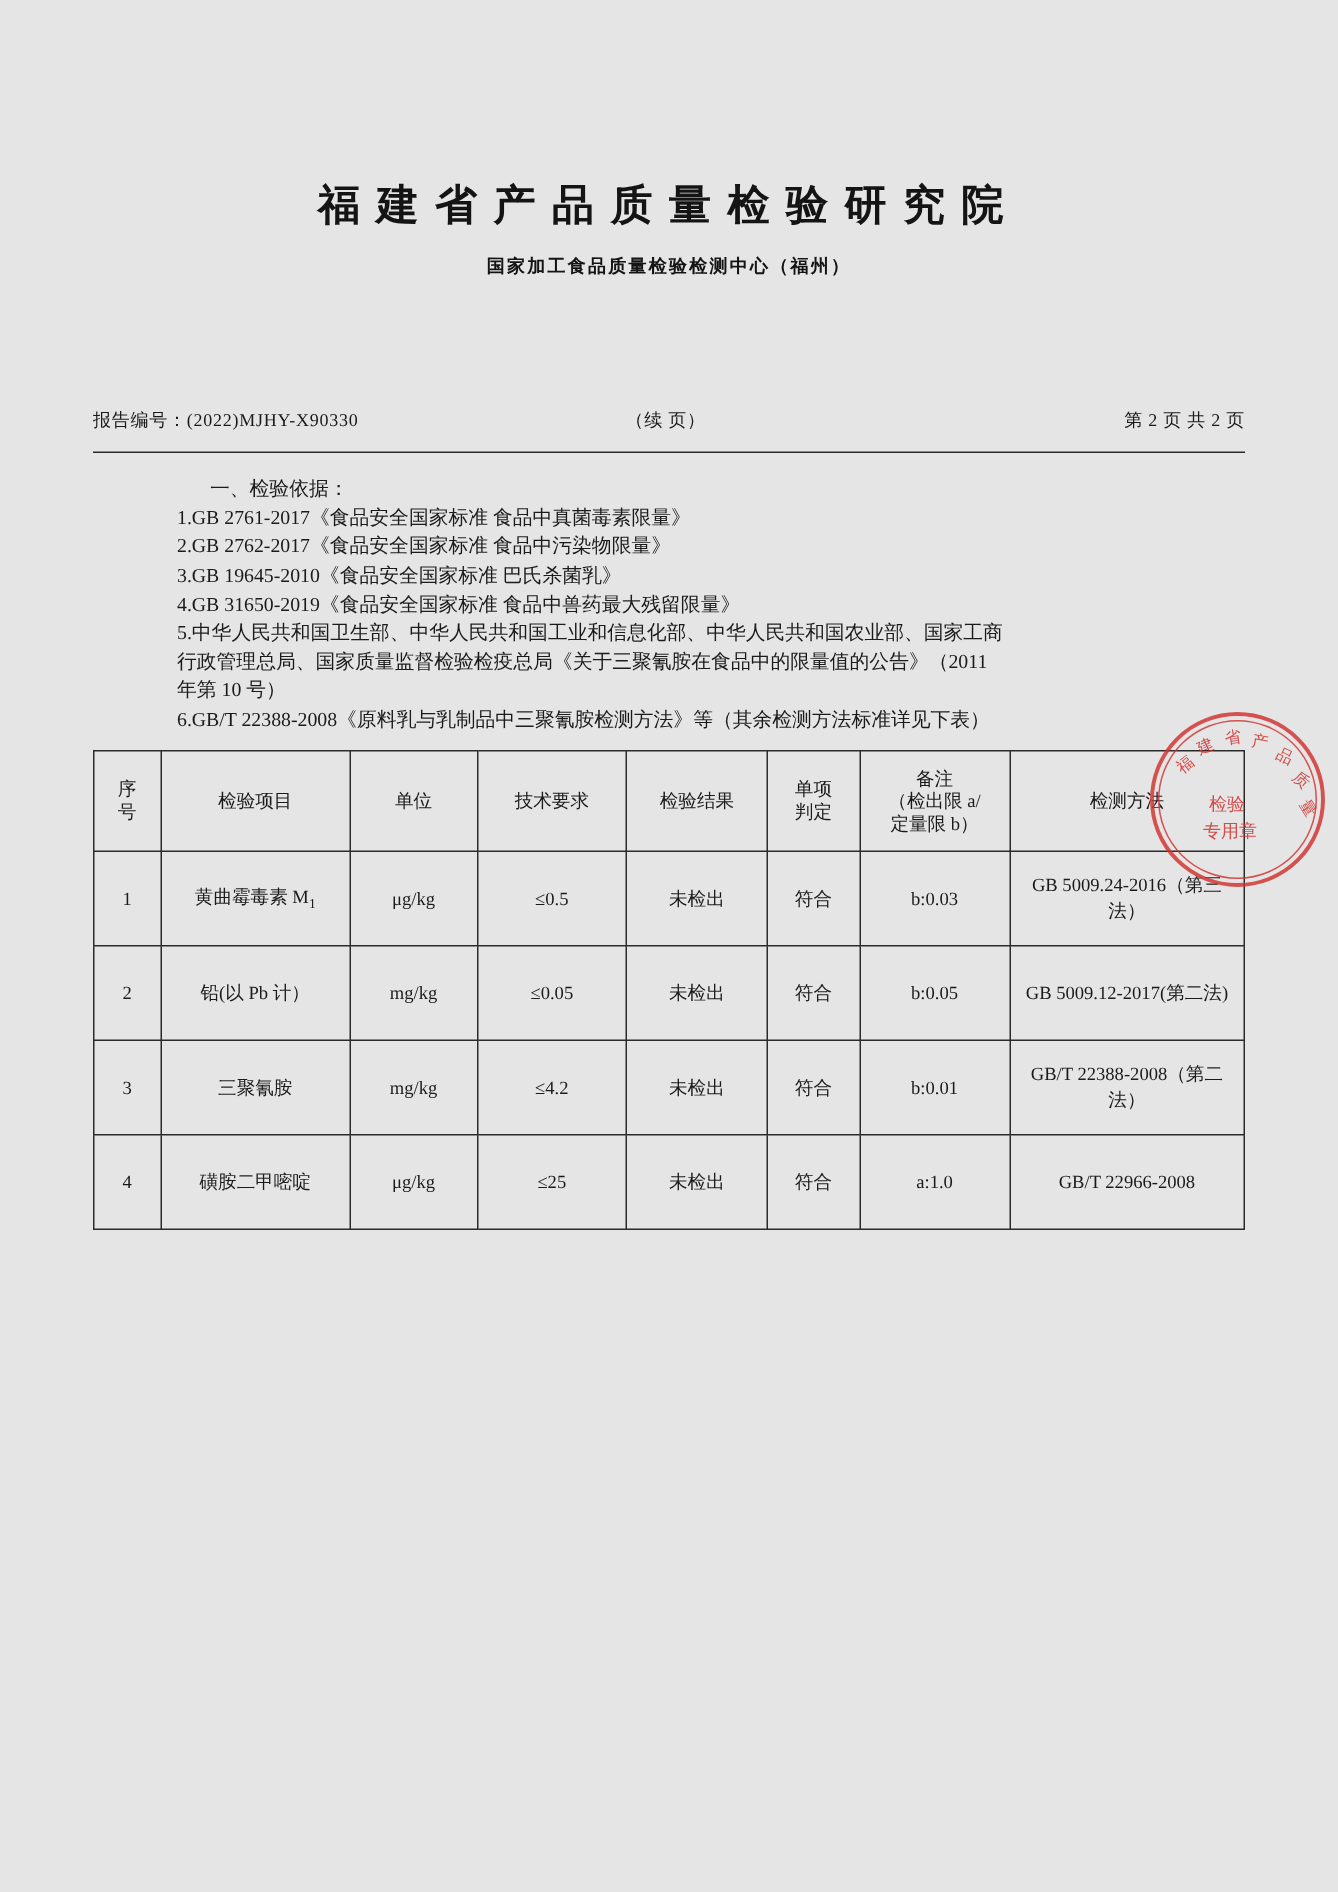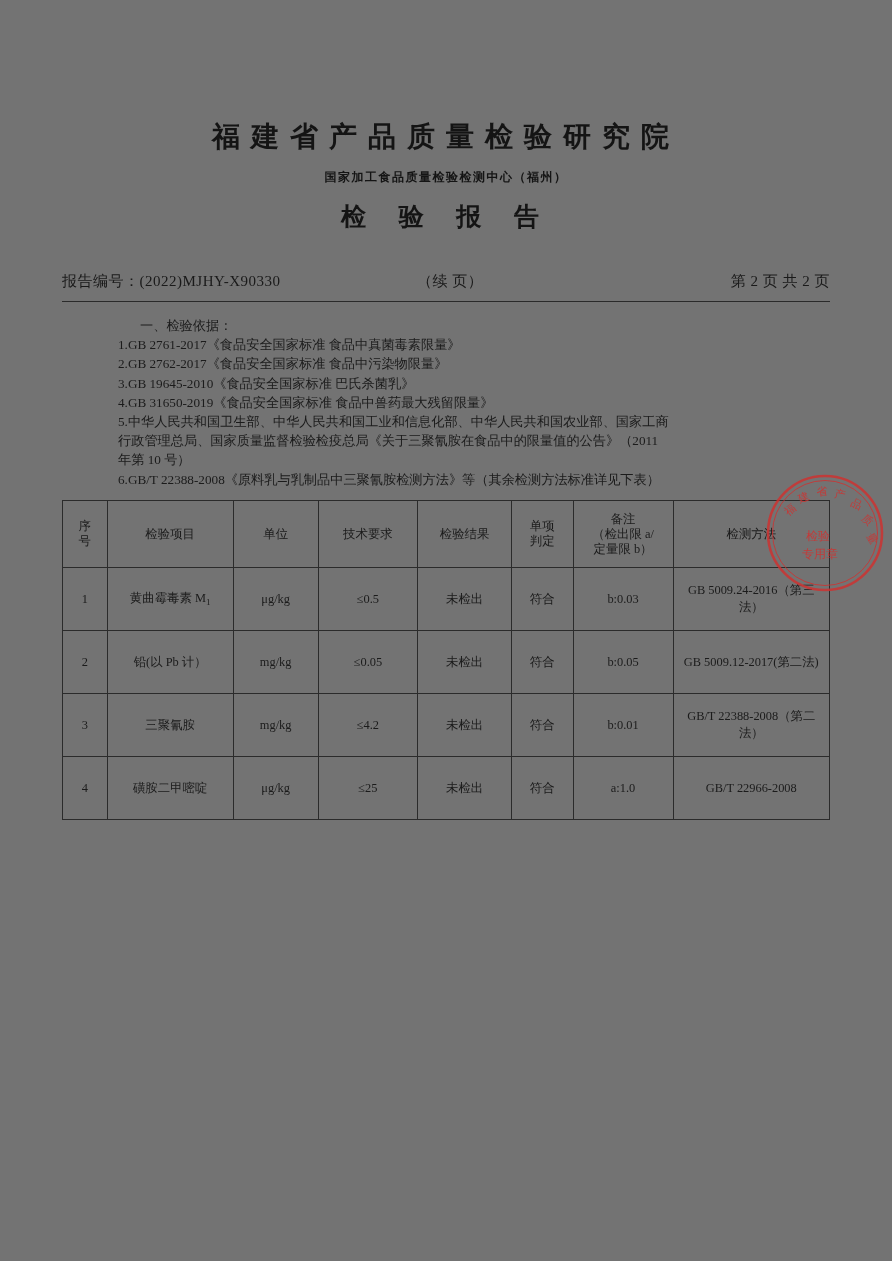--- a/index.html
+++ b/index.html
@@ -13,21 +13,21 @@
     position: relative;
     font-family: "Liberation Serif", "DejaVu Serif", serif;
     color: #1a1a1a;
     overflow: hidden;
   }
   .page {
     position: absolute;
     left: 0; top: 0;
     width: 892px;
     height: 1261px;
-    background: #737373;
+    background: #e5e5e5;
   }
 
   
   .hdr {
     text-align: center;
     padding-top: 118px;
   }
   .org-title {
     font-size: 28px;
     font-weight: bold;
@@ -52,21 +52,21 @@
     font-family: "DejaVu Serif", "Liberation Serif", serif;
   }
 
   
   .numrow {
     position: absolute;
     left: 62px;
     right: 62px;
     top: 272px;
     height: 26px;
-    font-size: 15px;
+    font-size: 12px;
     color: #1a1a1a;
   }
   .numrow .left {
     position: absolute; left: 0; top: 0;
     letter-spacing: 0.5px;
   }
   .numrow .mid {
     position: absolute; left: 355px; top: 0;
     letter-spacing: 0.5px;
   }
@@ -162,21 +162,20 @@
   .seal svg { display: block; }
 </style>
 </head>
 <body>
 
 <div class="page">
 
   <div class="hdr">
     <div class="org-title">福建省产品质量检验研究院</div>
     <div class="center-title">国家加工食品质量检验检测中心（福州）</div>
-    <div class="report-title">检 验 报 告</div>
   </div>
 
   <div class="numrow">
     <div class="left"><span>报告编号：</span><span>(2022)MJHY-X90330</span></div>
     <div class="mid">（续 页）</div>
     <div class="right">第 2 页  共 2 页</div>
   </div>
   <div class="rule"></div>
 
   <div class="body-block">

